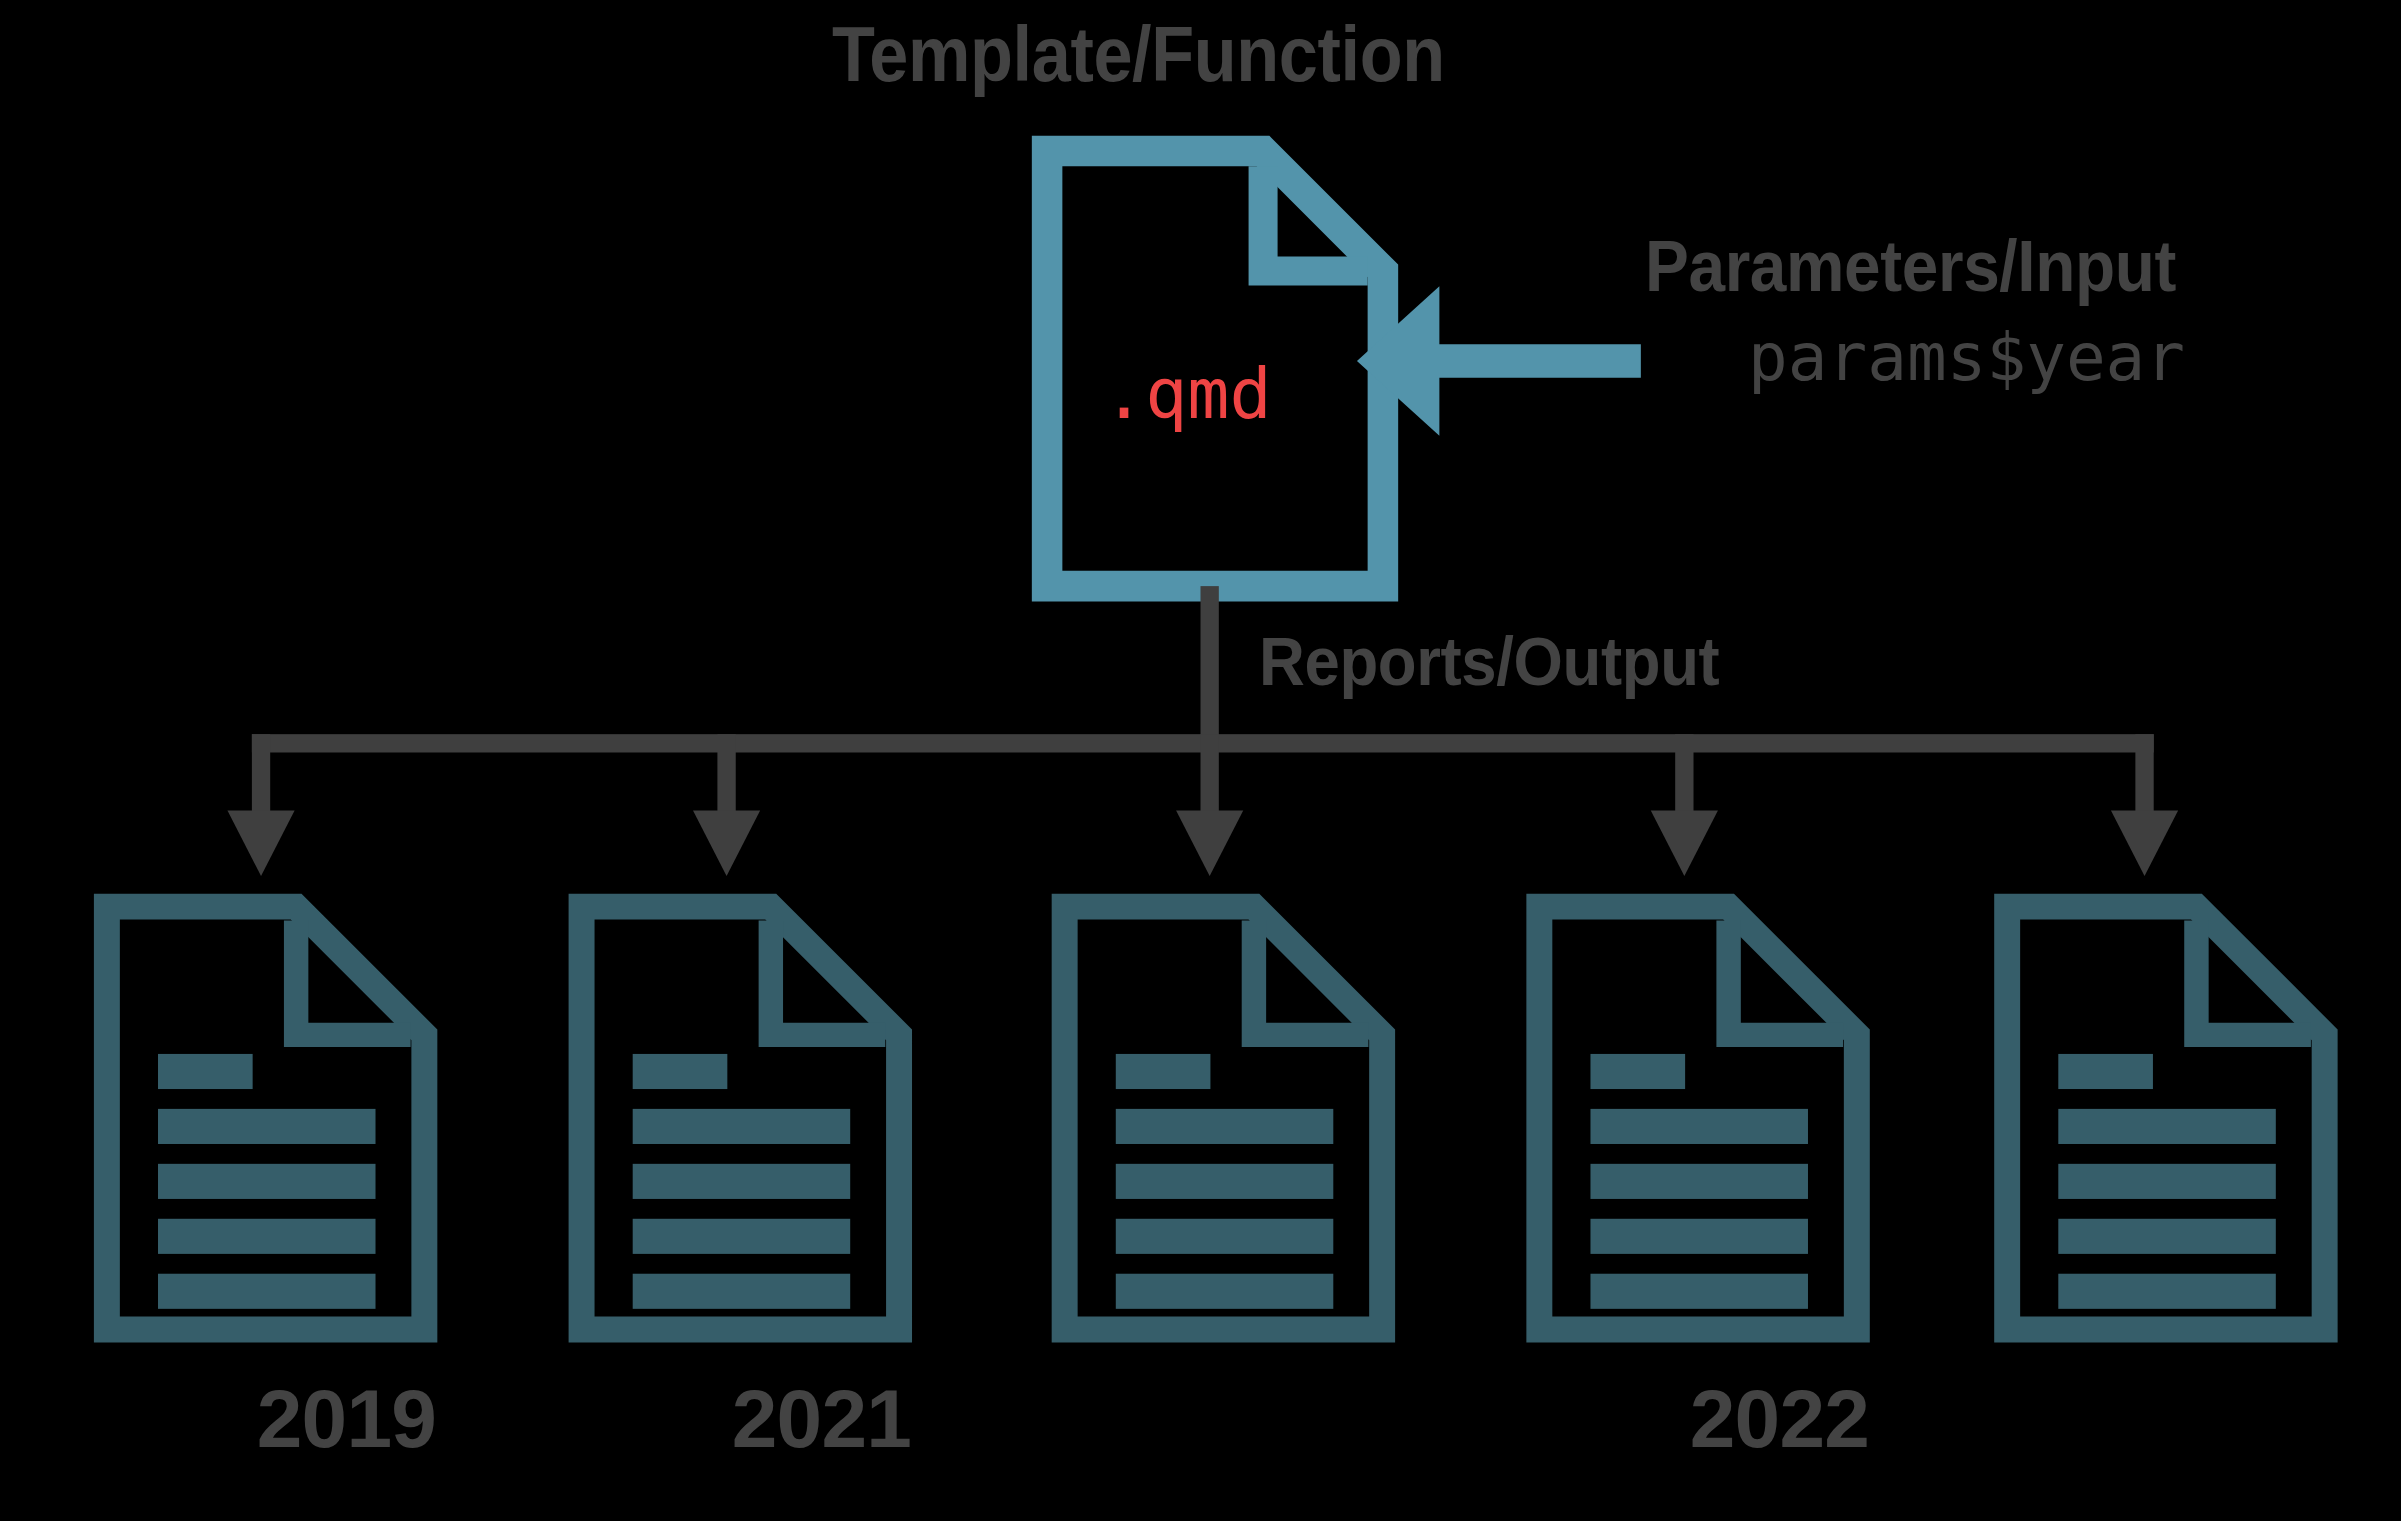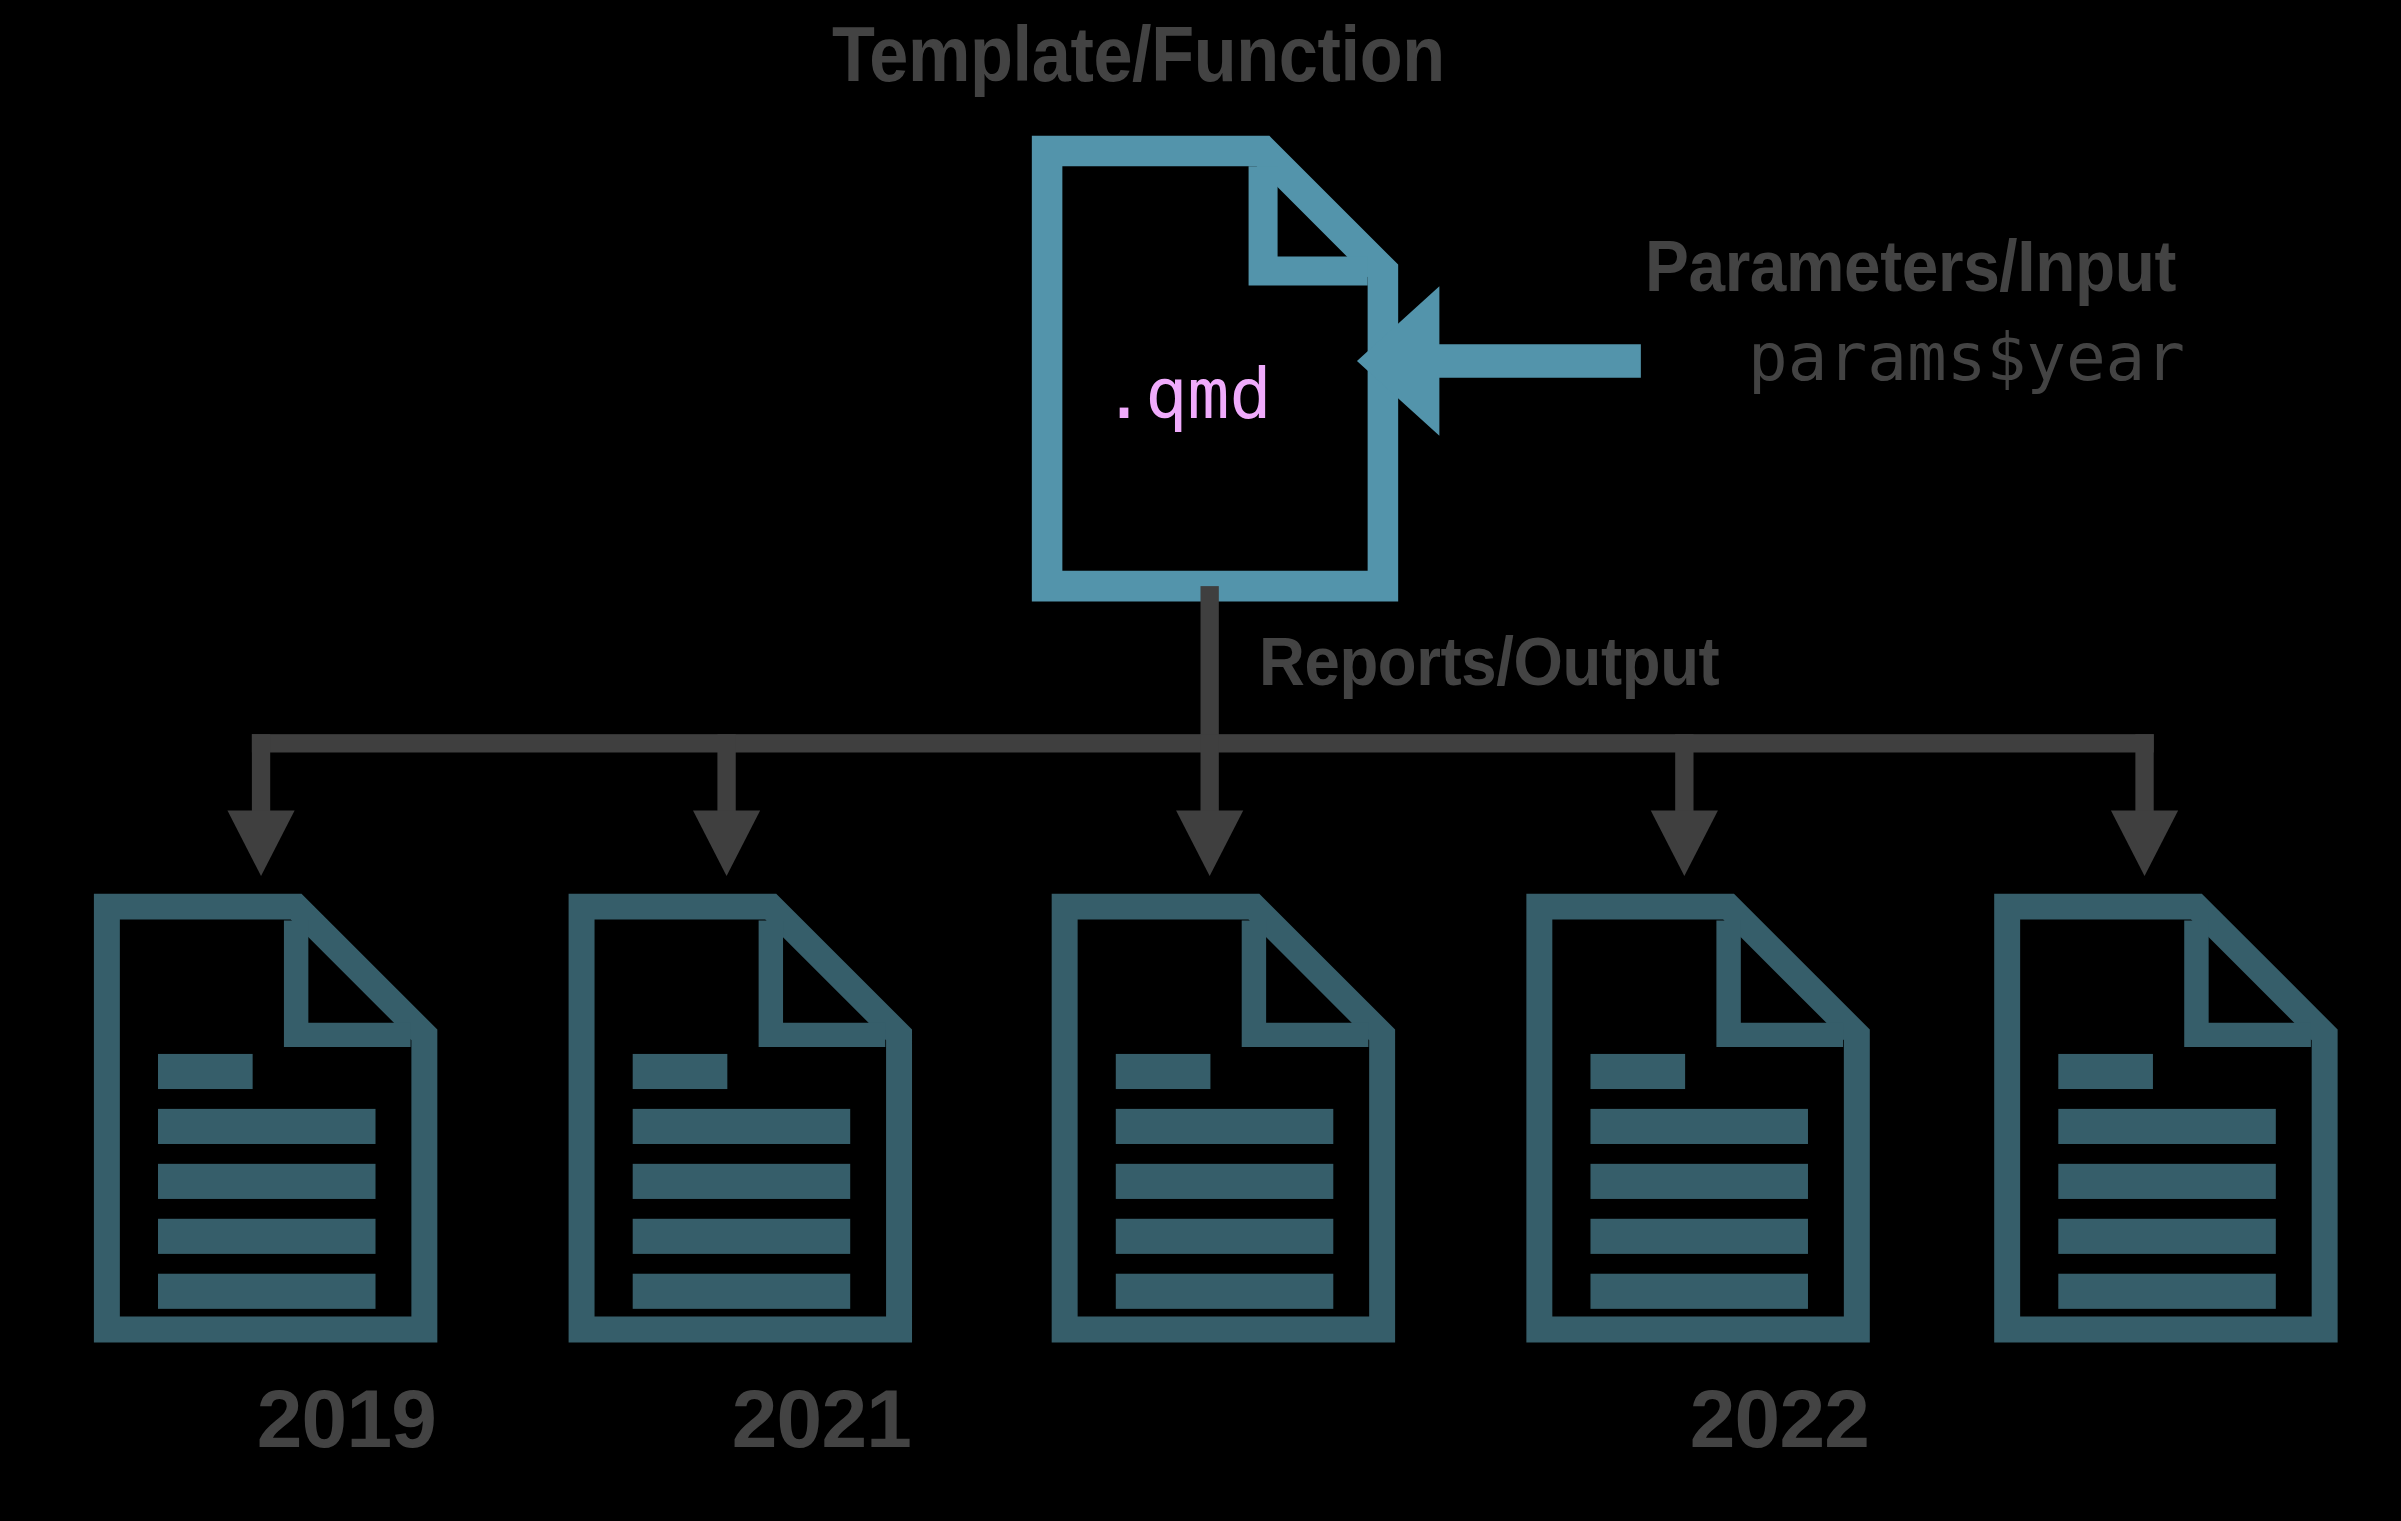--- a/index.html
+++ b/index.html
@@ -93,21 +93,21 @@
     display: block;
   }
 
   
   #qmd-text {
     position: absolute;
     left: 1103px;
     top: 359px;
     font-family: "DejaVu Sans Mono", "Liberation Mono", monospace;
     font-size: 70px;
-    color: #f0abfc;
+    color: #ef4444;
     line-height: 1;
     white-space: nowrap;
   }
 </style>
 </head>
 <body>
 
 <div id="stage">
 
   <svg id="art" viewBox="0 0 3146 1993" xmlns="http://www.w3.org/2000/svg">

